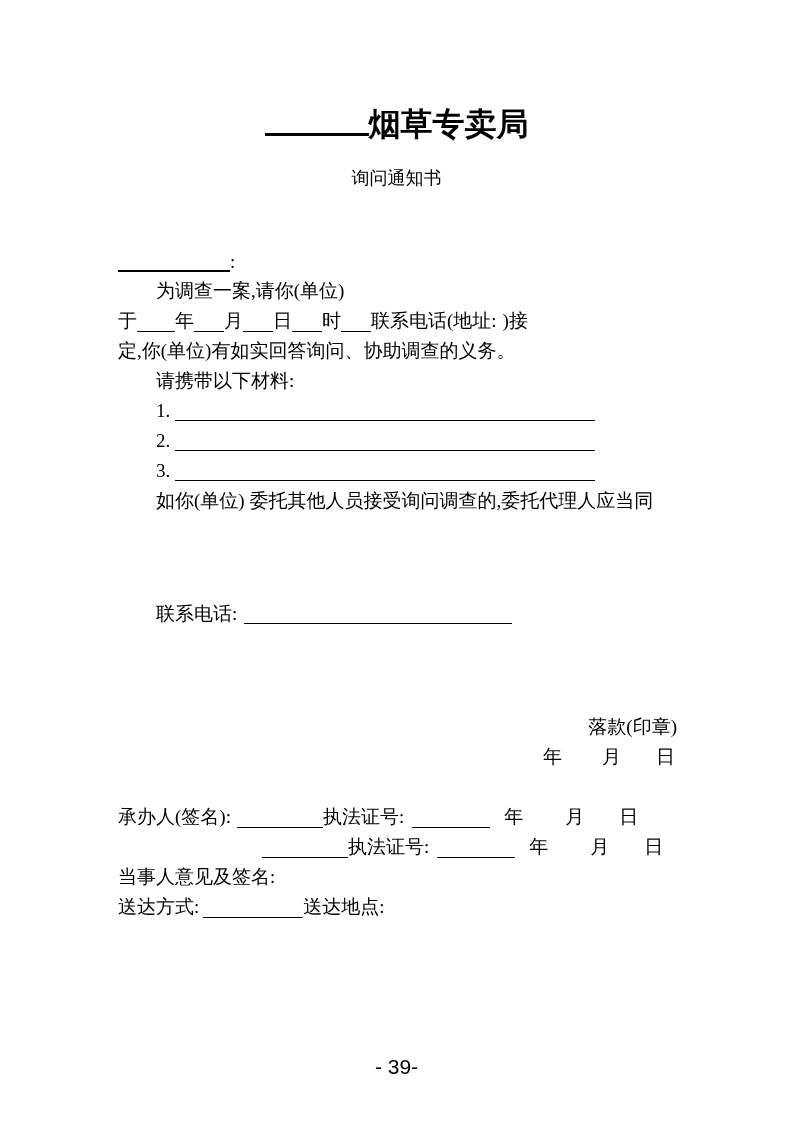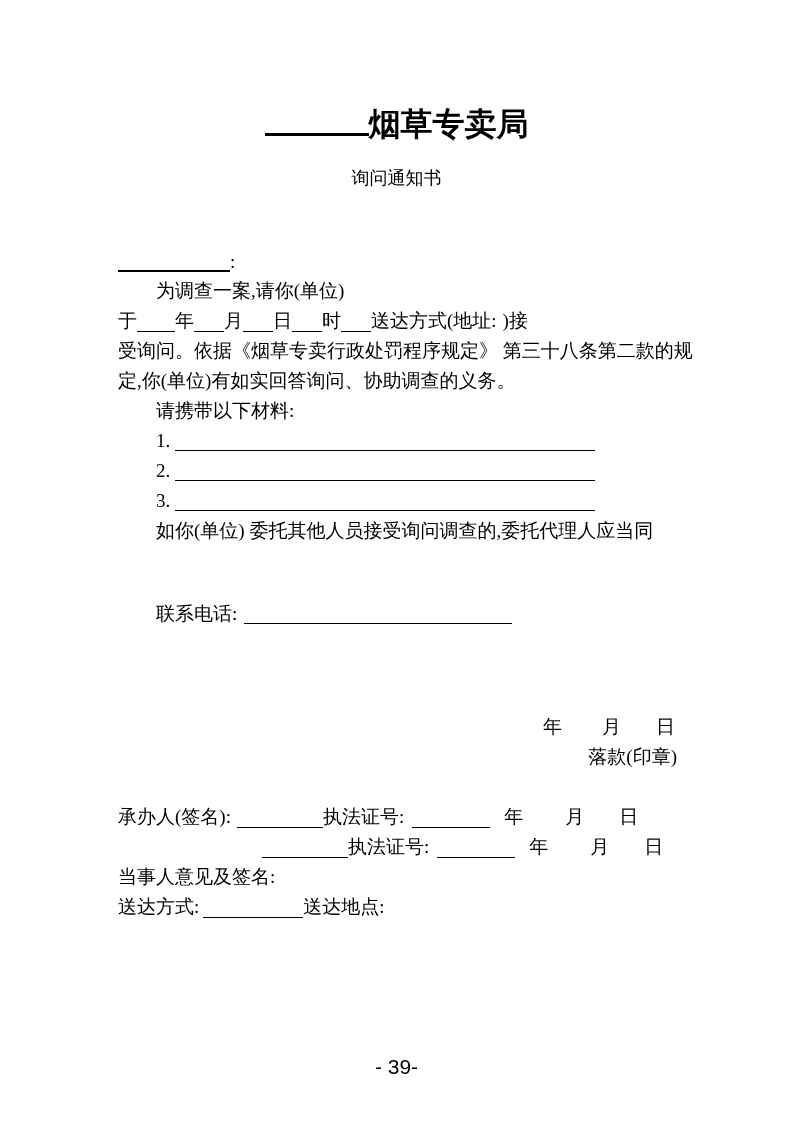--- a/index.html
+++ b/index.html
@@ -93,26 +93,25 @@
       <span>于</span>
       <span class="fblank w-d38"></span>
       <span>年</span>
       <span class="fblank w-d30"></span>
       <span>月</span>
       <span class="fblank w-d30"></span>
       <span>日</span>
       <span class="fblank w-d30"></span>
       <span>时</span>
       <span class="fblank w-d30"></span>
-      <span>送达方式(地址:</span>
+      <span>联系电话(地址:</span>
       <span class="fblank grow ml6"></span>
       <span>)接</span>
     </div>
 
-    <div class="line">受询问。依据《烟草专卖行政处罚程序规定》 第三十八条第二款的规</div>
     <div class="line">定,你(单位)有如实回答询问、协助调查的义务。</div>
 
     <div class="line indent">请携带以下材料:</div>
 
     <div class="line indent">
       <span>1.</span><span class="blank w-item"></span>
     </div>
     <div class="line indent">
       <span>2.</span><span class="blank w-item"></span>
     </div>
@@ -123,24 +122,24 @@
     <div class="line indent">如你(单位) 委托其他人员接受询问调查的,委托代理人应当同</div>
   </div>
 
   <div class="abs content contact-block">
     <div class="line indent">
       <span>联系电话:</span><span class="blank w-phone"></span>
     </div>
   </div>
 
   <div class="abs content signoff-block">
+    <div class="line signoff-seal">落款(印章)</div>
     <div class="line signoff-ymd">
       <span>年</span><span class="m-month40">月</span><span class="m-day35">日</span>
     </div>
-    <div class="line signoff-seal">落款(印章)</div>
   </div>
 
   <div class="abs content footer-block">
 
     <div class="frow">
       <span>承办人(签名):</span>
       <span class="fblank w-sign"></span>
       <span>执法证号:</span>
       <span class="fblank w-lic"></span>
       <span class="m-year14">年</span>

